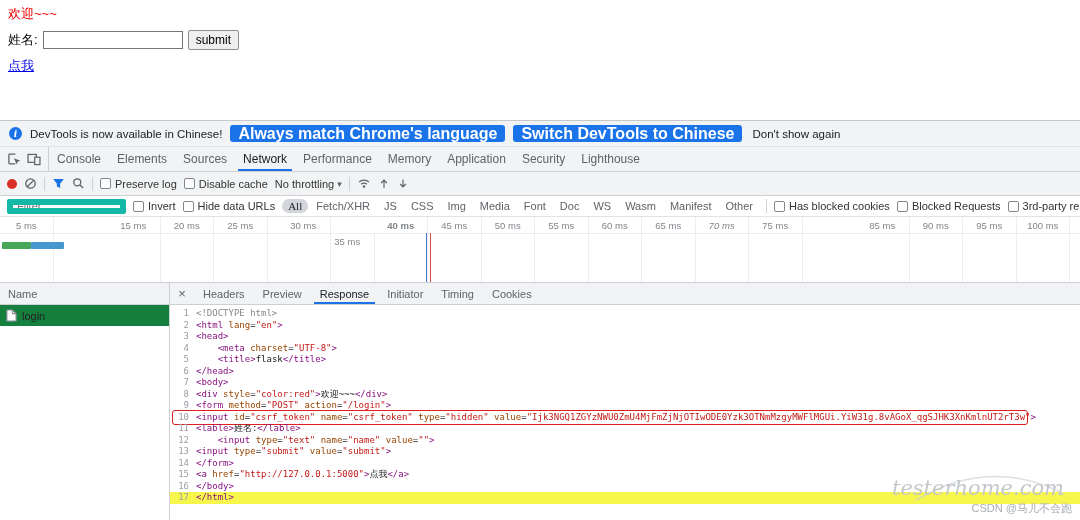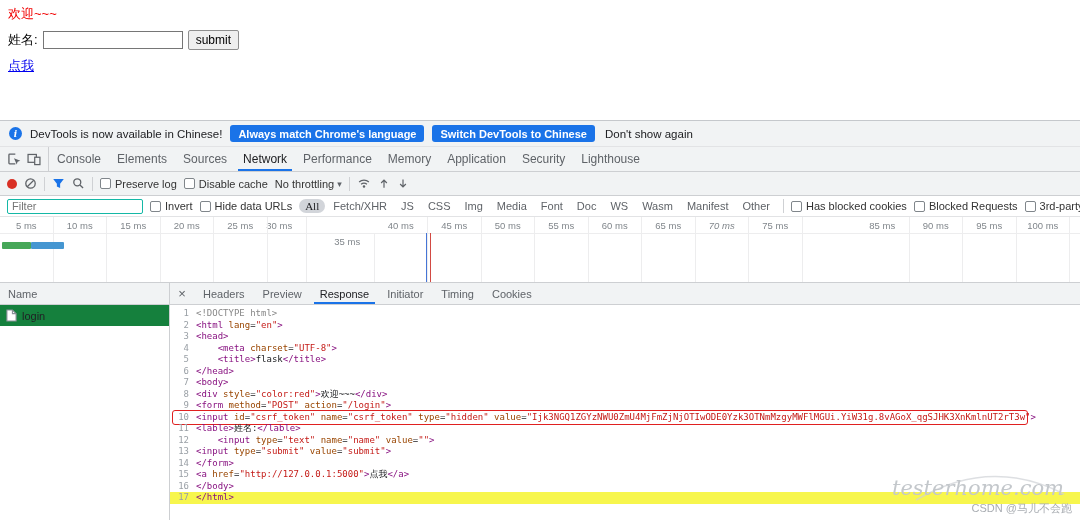--- a/index.html
+++ b/index.html
@@ -16,41 +16,41 @@
   .page-link { display:inline-block; margin-top:7px; color:#0000ee; text-decoration:underline; font-size:13px; cursor:pointer; }
 
   
   .devtools { position:absolute; top:120px; left:0; right:0; bottom:0; border-top:1px solid #c5c8cc;
     background:#fff; font-size:11px; color:#333; display:flex; flex-direction:column; }
 
   .notif { height:26px; background:#f1f3f4; display:flex; align-items:center; gap:8px; padding:0 9px; border-bottom:1px solid #e2e3e5; flex:none; }
   .info-icon { width:13px; height:13px; border-radius:50%; background:#1a73e8; color:#fff; font-size:9px; font-weight:bold;
     display:flex; align-items:center; justify-content:center; flex:none; font-family:"DejaVu Serif",serif; font-style:italic; }
   .notif-msg { color:#202124; font-size:11.5px; }
-  .notif-btn { background:#1a73e8; color:#fff; border:none; border-radius:3px; height:17px; padding:0 8px; font-size:11px; font-weight:bold; cursor:pointer; }
+  .notif-btn { background:#1a73e8; color:#fff; border:none; border-radius:3px; height:17px; padding:0 8px; font-size:16px; font-weight:bold; cursor:pointer; }
   .dismiss { color:#202124; font-size:11.5px; margin-left:2px; cursor:pointer; }
 
   .tabs-row { height:25px; background:#f1f3f4; display:flex; align-items:stretch; border-bottom:1px solid #cdcfd2; flex:none; }
   .tool-icons { display:flex; align-items:center; gap:6px; padding:0 7px; border-right:1px solid #cdcfd2; }
   .main-tabs { display:flex; align-items:stretch; font-size:12px; }
   .tab { display:flex; align-items:center; padding:0 8px; color:#5f6368; position:relative; cursor:pointer; white-space:nowrap; }
   .tab.active { color:#202124; }
   .tab.active::after { content:""; position:absolute; left:3px; right:3px; bottom:0; height:2px; background:#1a73e8; }
 
   .net-toolbar { height:24px; background:#f1f3f4; display:flex; align-items:center; gap:7px; padding:0 7px; border-bottom:1px solid #cdcfd2; flex:none; }
   .record-dot { width:10px; height:10px; border-radius:50%; background:#d93025; flex:none; cursor:pointer; }
   .vdiv { width:1px; height:14px; background:#cfd1d4; flex:none; }
   .icon-btn { display:flex; align-items:center; justify-content:center; cursor:pointer; flex:none; }
   .cb-label { display:flex; align-items:center; gap:4px; color:#333; cursor:pointer; white-space:nowrap; }
   .cb { width:11px; height:11px; border:1px solid #80868b; border-radius:2px; background:#fff; flex:none; }
   .throttle { display:flex; align-items:center; gap:3px; cursor:pointer; color:#333; white-space:nowrap; }
   .caret { font-size:9px; color:#5f6368; }
 
   .filter-row { height:21px; background:#fff; display:flex; align-items:center; gap:7px; padding:0 7px; border-bottom:1px solid #e2e3e5; flex:none; }
-  .filter-input { width:136px; height:15px; border:1px solid #14b8a6; font-size:11px; padding:0 4px; color:#333; border-radius:2px; }
+  .filter-input { width:119px; height:15px; border:6px solid #14b8a6; font-size:11px; padding:0 4px; color:#333; border-radius:2px; }
   .pills { display:flex; align-items:center; gap:2px; }
   .pill { padding:1px 6px; border-radius:9px; color:#5f6368; cursor:pointer; white-space:nowrap; }
   .pill.active { background:#d2d5da; color:#202124;font-family:Liberation Serif, serif; }
 
   .timeline { height:66px; position:relative; border-bottom:1px solid #cdcfd2; background:#fff; overflow:hidden; flex:none; }
   .tl-col { position:absolute; top:0; bottom:0; border-right:1px solid #ededee; text-align:center; }
   .tl-label { display:block; margin-top:3px; font-size:9.5px; color:#80868b; white-space:nowrap; }
   .tl-underline { position:absolute; top:16px; left:0; right:0; height:1px; background:#ededee; }
   .wf-bar { position:absolute; height:7px; top:25px; border-radius:1px; }
   .wf-green { left:2px; width:29px; background:#46a758; }
@@ -261,40 +261,37 @@
         </div>
         <div class="tl-col" style="left: 535px; width: 53.5px;">
           <span class="tl-label">55 ms</span>
         </div>
         <div class="tl-col" style="left: 481.5px; width: 53.5px;">
           <span class="tl-label">50 ms</span>
         </div>
         <div class="tl-col" style="left: 428px; width: 53.5px;">
           <span class="tl-label">45 ms</span>
         </div>
-        <div class="tl-col" style="left: 374.5px; width: 53.5px;">
+        <div class="tl-col" style="left: 374.5px; width: 53.5px; font-weight: bold;">
           <span class="tl-label">40 ms</span>
         </div>
         <div class="tl-col" style="left: 321px; width: 53.5px; margin-top: 16px;">
           <span class="tl-label">35 ms</span>
         </div>
-        <div class="tl-col" style="left: 253px; width: 53.5px;">
+        <div class="tl-col" style="left: 277px; width: 53.5px;">
           <span class="tl-label">30 ms</span>
         </div>
         <div class="tl-col" style="left: 214px; width: 53.5px;">
           <span class="tl-label">25 ms</span>
         </div>
         <div class="tl-col" style="left: 160.5px; width: 53.5px;">
           <span class="tl-label">20 ms</span>
         </div>
         <div class="tl-col" style="left: 107px; width: 53.5px;">
           <span class="tl-label">15 ms</span>
-        </div>
-        <div class="tl-col" style="left: 53.5px; width: 53.5px;">
-          <span class="tl-label">10 ms</span>
         </div>
         <div class="tl-col" style="left: 0px; width: 53.5px;">
           <span class="tl-label">5 ms</span>
         </div>
       <div class="tl-underline"></div>
       <div class="wf-bar wf-green"></div>
       <div class="wf-bar wf-blue"></div>
       <div class="evt-line evt-blue"></div>
       <div class="evt-line evt-red"></div>
     </div>

